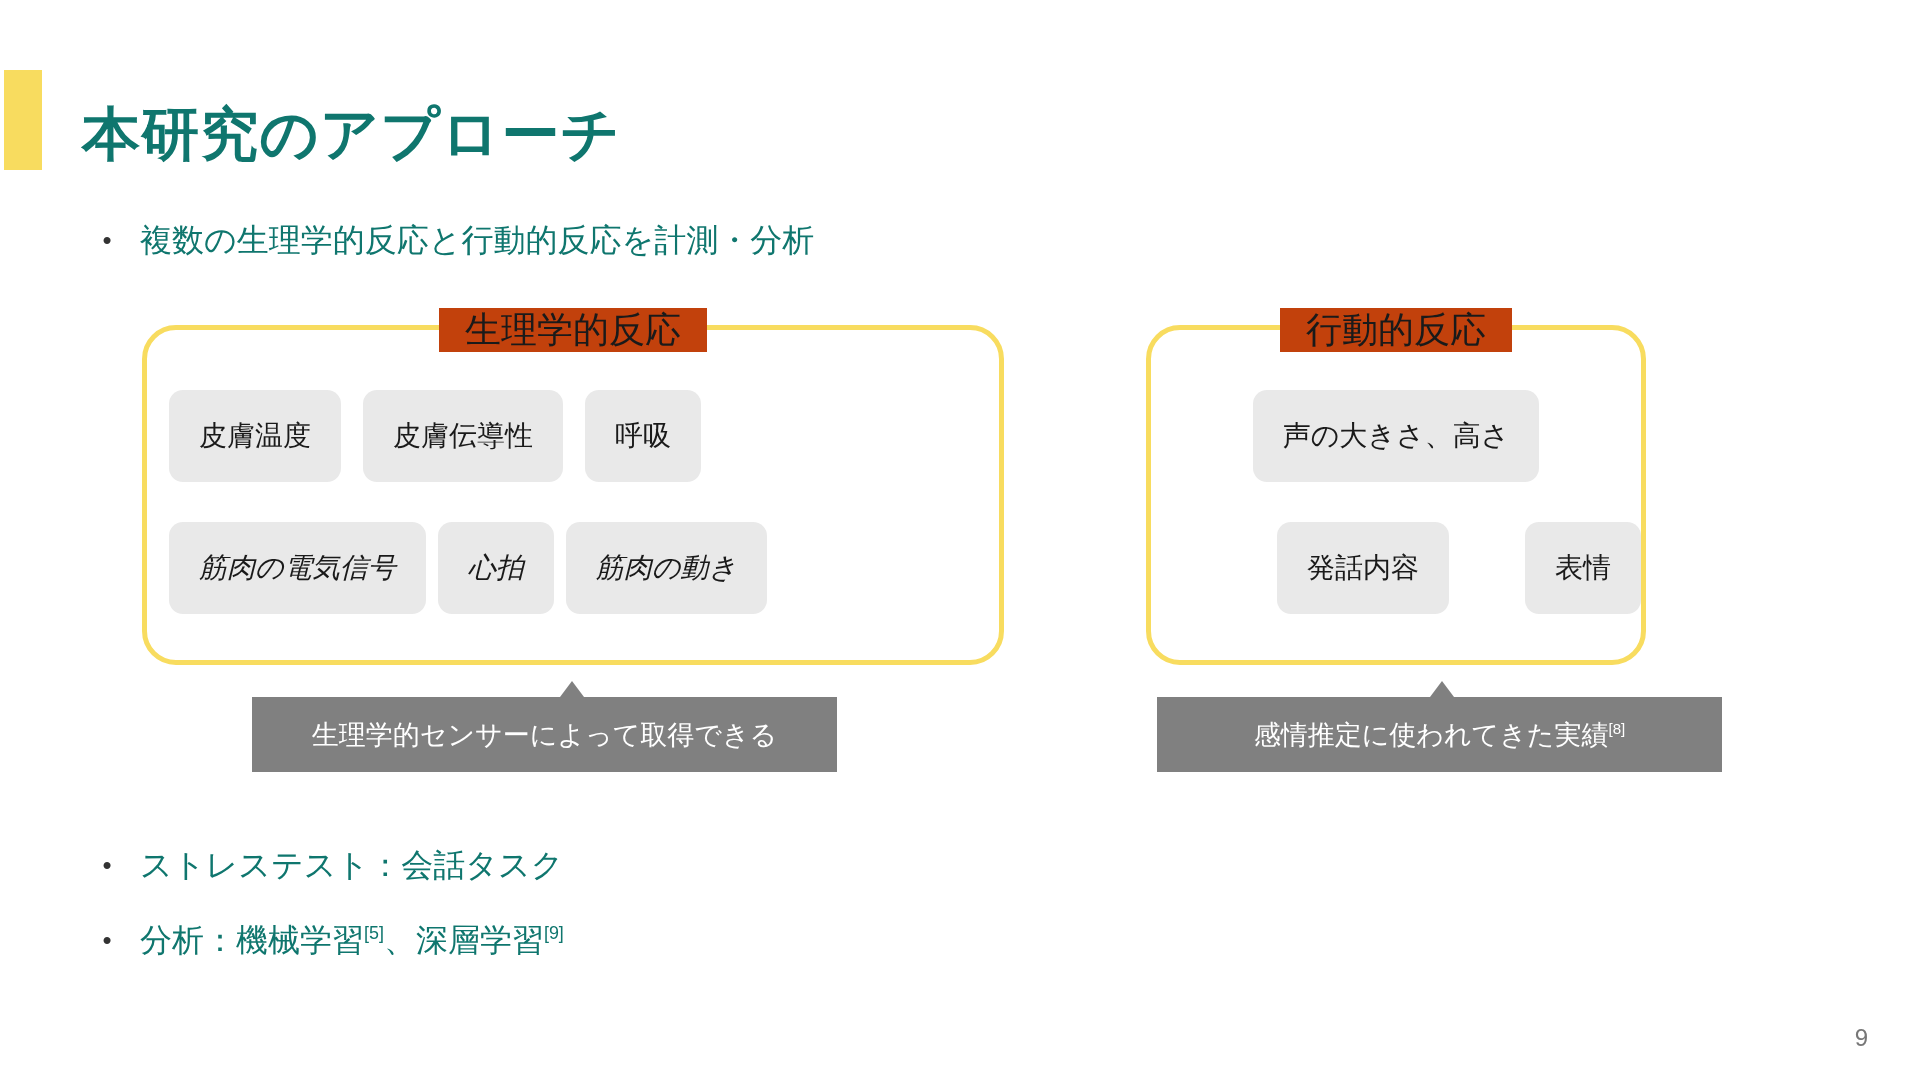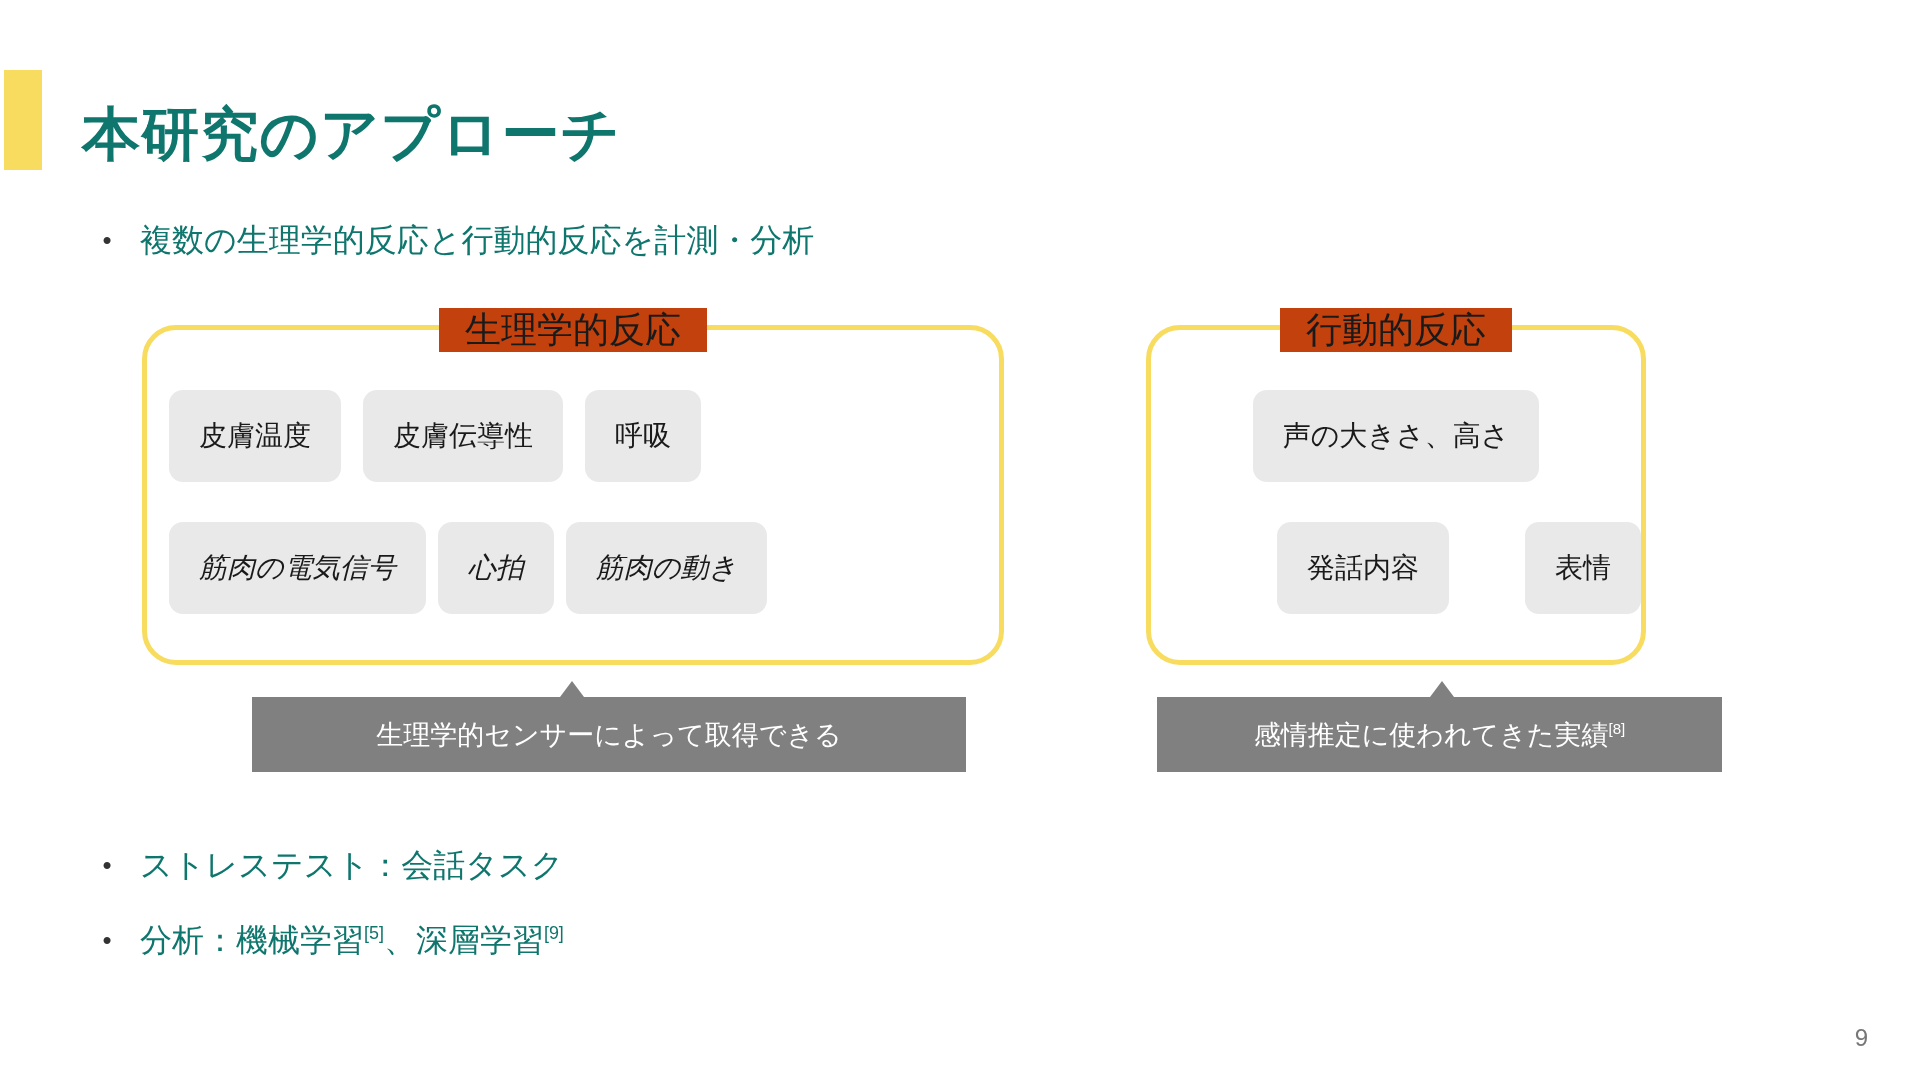--- a/index.html
+++ b/index.html
@@ -119,21 +119,21 @@
   .callout {
     position: absolute;
     background: #808080;
     color: #ffffff;
     font-size: 27px;
     display: flex;
     align-items: center;
     justify-content: center;
     white-space: nowrap;
   }
-  .callout-left  { left: 252px;  top: 697px; width: 714px; height: 75px; }
+  .callout-left  { left: 252px;  top: 697px; width: 585px; height: 75px; }
   .callout-right { left: 1157px; top: 697px; width: 565px; height: 75px; }
 
   .callout-arrow {
     position: absolute;
     width: 0;
     height: 0;
     border-left: 12px solid transparent;
     border-right: 12px solid transparent;
     border-bottom: 16px solid #808080;
     top: -16px;

